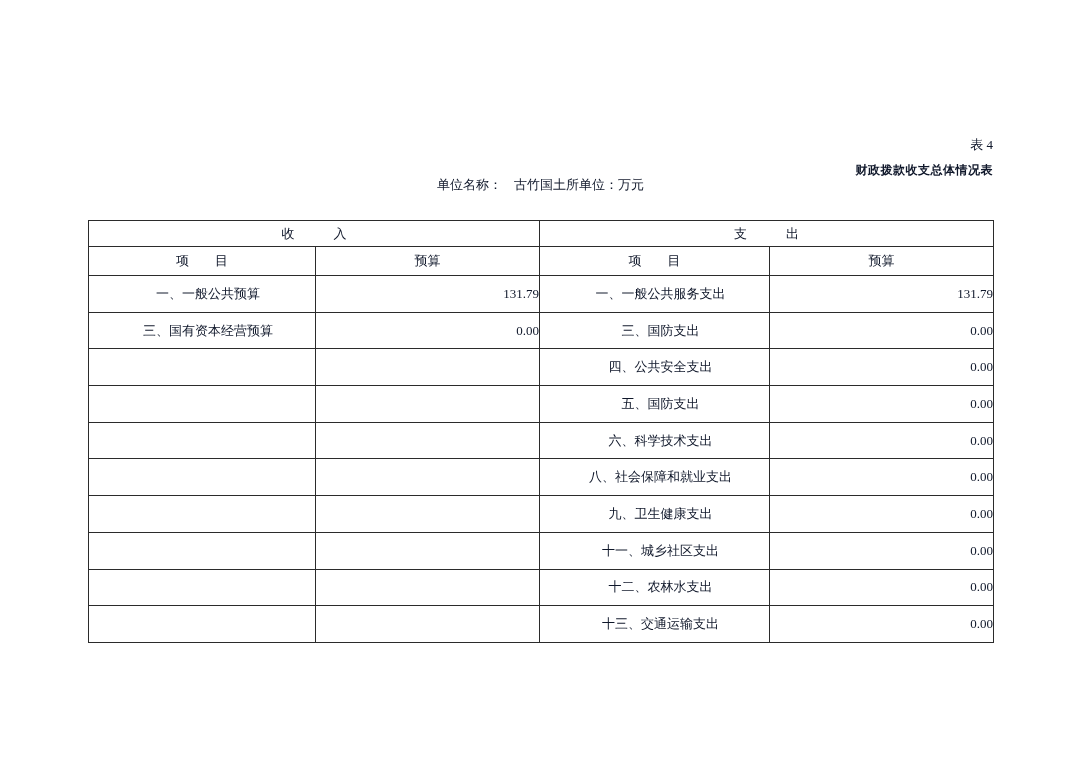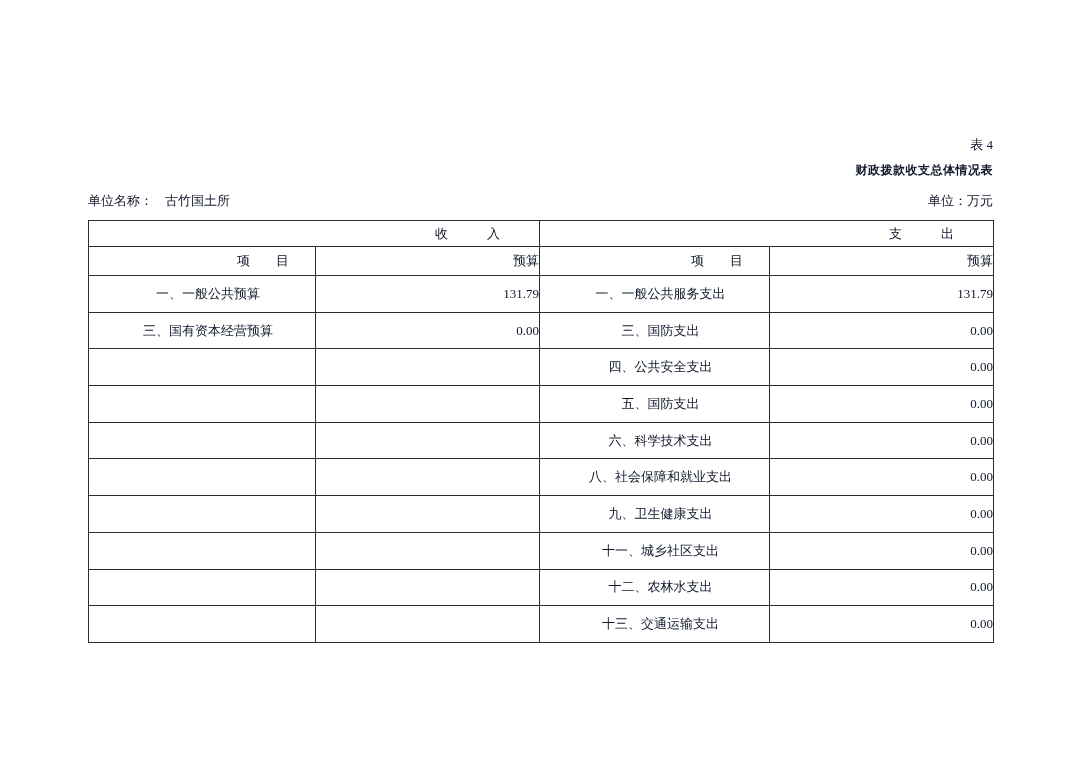--- a/index.html
+++ b/index.html
@@ -25,25 +25,25 @@
     left: 88px;
     width: 905px;
     text-align: right;
     font-size: 12px;
     font-weight: 700;
     font-family: "Liberation Sans", "DejaVu Sans", sans-serif;
     letter-spacing: 0.5px;
   }
   .meta-row {
     position: absolute;
-    top: 192px;
+    top: 176px;
     left: 88px;
     width: 905px;
     display: flex;
-    justify-content: space-between;
+    justify-content: center;
     font-size: 13px;
   }
   .unit-name-value { margin-left: 12px; }
   table.budget-table {
     position: absolute;
     top: 220px;
     left: 88px;
     width: 905px;
     height: 423px;
     border-collapse: collapse;
@@ -52,21 +52,21 @@
   }
   .budget-table td, .budget-table th {
     border: 1px solid #2b2b2b;
     font-weight: normal;
     padding: 0;
     overflow: hidden;
     white-space: nowrap;
   }
   .budget-table tr.section-row { height: 26px; }
   .budget-table tr.cols-row   { height: 29px; }
-  .budget-table th { text-align: right; vertical-align: middle; }
+  .budget-table th { text-align: center; vertical-align: middle; }
   .sp-wide { letter-spacing: 3em;  text-indent: 3em; }
   .sp-mid  { letter-spacing: 2em;  text-indent: 2em; }
   .budget-table td.item   { text-align: center;  padding-left: 12px;  vertical-align: middle; }
   .budget-table td.budget { text-align: right; vertical-align: middle; }
 </style>
 </head>
 <body>
 
 <div class="page">
 

